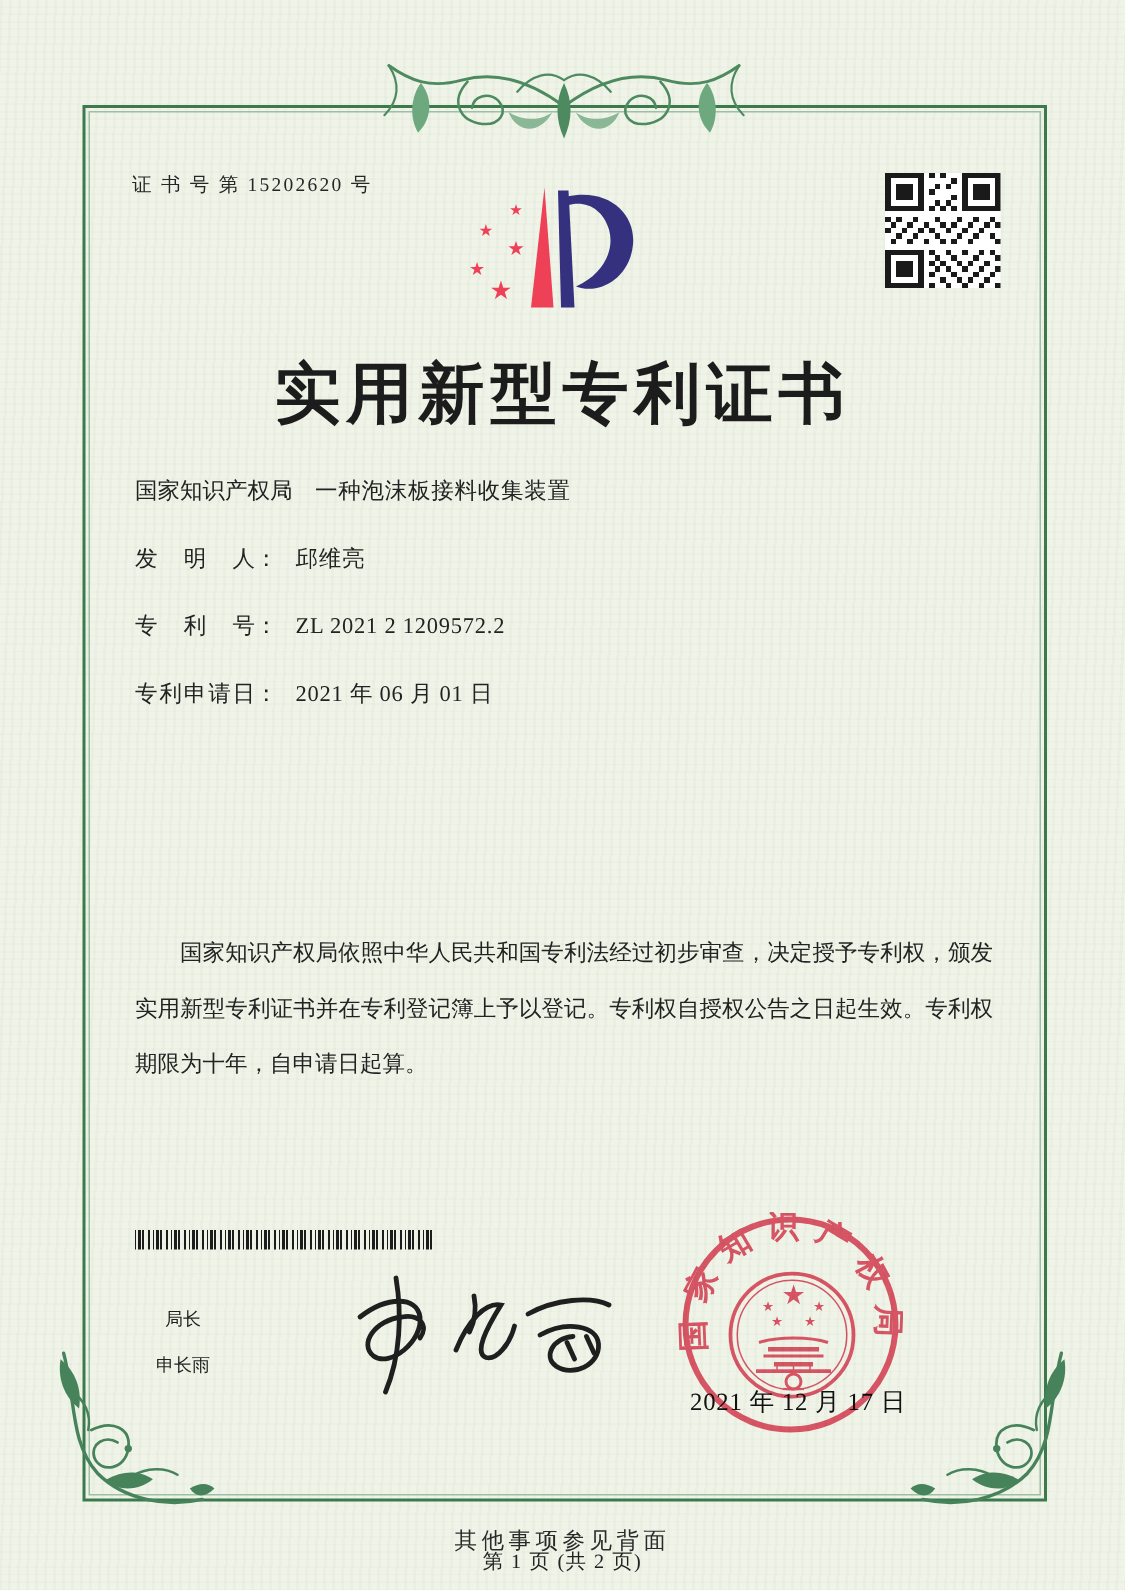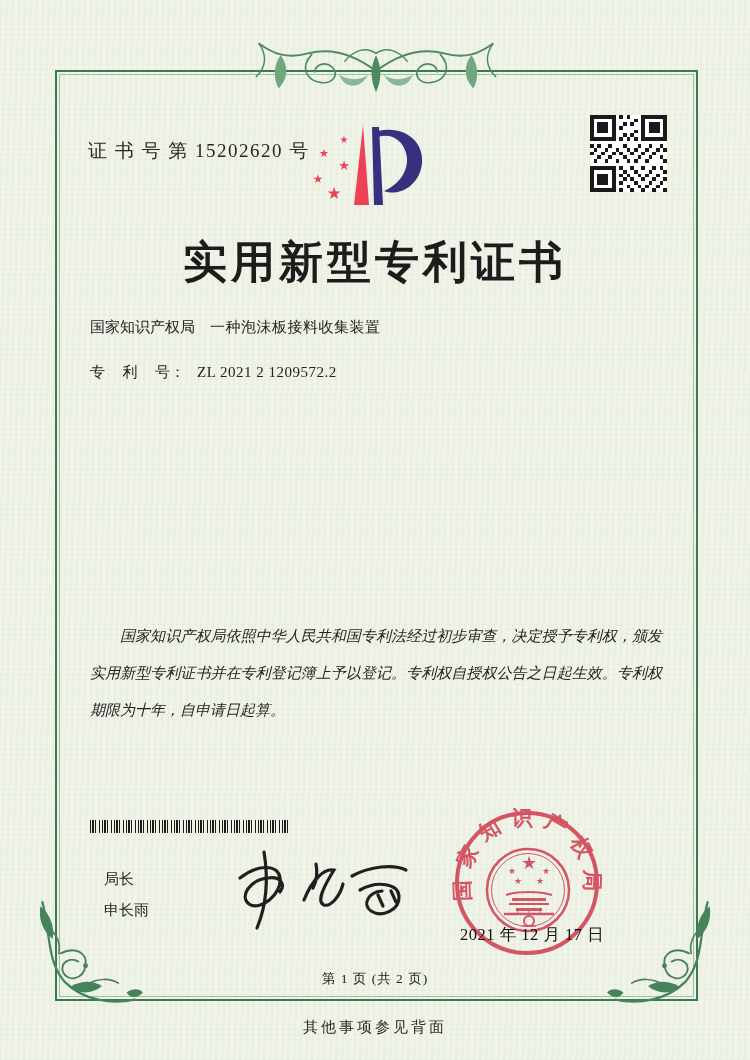--- a/index.html
+++ b/index.html
@@ -18,55 +18,55 @@
     border:2.5px solid #3c7a4e;
   }
   .frame::after {
     content:""; position:absolute; inset:2px; border:1px solid #9dbfa4;
   }
   .top-ornament { position:absolute; left:230px; top:33px; width:292px; height:72px; }
   .corner { position:absolute; width:118px; height:118px; }
   .corner.bl { left:26px; top:898px; }
   .corner.br { left:606px; top:898px; transform:scaleX(-1); }
 
-  .cert-number { position:absolute; left:88px; top:138px; font-size:19px; letter-spacing:1.5px; color:#262626; }
+  .cert-number { position:absolute; left:88px; top:114px; font-size:13px; letter-spacing:1.5px; color:#262626; }
   .logo { position:absolute; left:306px; top:117px; width:128px; height:96px; }
   .qr { position:absolute; left:590px; top:115px; width:77px; height:77px; }
 
   .title {
     position:absolute; left:0; top:233px; width:750px; margin:0;
     text-align:center; font-size:44px; font-weight:bold; letter-spacing:4px; color:#1c1c1c;
   }
 
   .fields { position:absolute; left:90px; top:318px; width:580px; font-size:15px; }
   .frow { height:24px; margin-bottom:21px; white-space:nowrap; }
   .flabel { display:inline-block; width:80px; text-align:justify; text-align-last:justify; vertical-align:bottom; }
   .flabel.w6 { width:93px; }
   .fvalue { margin-left:12px; letter-spacing:0.5px; }
   .pair { display:inline-block; width:287px; }
 
-  .bodytext { position:absolute; left:90px; top:618px; width:572px; font-size:15px; line-height:37px; text-align:justify;font-style:italic; }
+  .bodytext { position:absolute; left:90px; top:618px; width:572px; font-size:15px; line-height:37px; text-align:justify; }
   .bodytext p { margin:0; text-indent:2em; }
 
   .barcode {
     position:absolute; left:90px; top:820px; width:198px; height:13px;
     background:repeating-linear-gradient(90deg,
       #1c1c1c 0 1px, transparent 1px 2px,
       #1c1c1c 2px 4px, transparent 4px 5px,
       #1c1c1c 5px 6px, transparent 6px 9px,
       #1c1c1c 9px 10px, transparent 10px 12px);
   }
 
-  .signer { position:absolute; left:104px; top:864px; font-size:15px; line-height:31px; color:#1f1f1f; }
+  .signer { position:absolute; left:104px; top:864px; font-size:12px; line-height:31px; color:#1f1f1f;text-align:center; }
   .signature { position:absolute; left:212px; top:838px; width:200px; height:100px; }
 
   .seal { position:absolute; left:452px; top:808px; width:150px; height:150px; opacity:.92; mix-blend-mode:multiply; pointer-events:none; }
   .seal-date { position:absolute; left:460px; top:924px; font-size:16.5px; letter-spacing:0.5px; color:#111; }
 
-  .page-indicator { position:absolute; left:0; top:970px; width:750px; text-align:center; font-size:13.5px; letter-spacing:1px; }
+  .page-indicator { position:absolute; left:0; top:1032px; width:750px; text-align:center; font-size:13.5px; letter-spacing:1px; }
   .back-note { position:absolute; left:0; top:1018px; width:750px; text-align:center; font-size:15px; letter-spacing:3px; color:#2a2a2a; }
 </style>
 </head>
 <body>
 
 <div class="page">
 
   <div class="frame"></div>
 
   <svg class="top-ornament" viewBox="0 0 300 72">
@@ -153,21 +153,27 @@
     <path fill="#1a1a1a" d="M8,0h1v1h-1z M10,0h1v1h-1z M12,1h1v1h-1z M9,2h1v1h-1z M11,2h1v1h-1z M8,3h1v1h-1z M12,4h1v1h-1z M9,5h1v1h-1z M11,5h1v1h-1z M8,6h1v1h-1z M10,6h1v1h-1z M12,6h1v1h-1z M0,8h1v1h-1z M2,8h1v1h-1z M5,8h1v1h-1z M9,8h1v1h-1z M13,8h1v1h-1z M16,8h1v1h-1z M19,8h1v1h-1z M1,9h1v1h-1z M4,9h1v1h-1z M7,9h1v1h-1z M10,9h1v1h-1z M12,9h1v1h-1z M15,9h1v1h-1z M18,9h1v1h-1z M20,9h1v1h-1z M0,10h1v1h-1z M3,10h1v1h-1z M6,10h1v1h-1z M8,10h1v1h-1z M11,10h1v1h-1z M14,10h1v1h-1z M17,10h1v1h-1z M2,11h1v1h-1z M5,11h1v1h-1z M9,11h1v1h-1z M13,11h1v1h-1z M16,11h1v1h-1z M19,11h1v1h-1z M1,12h1v1h-1z M4,12h1v1h-1z M7,12h1v1h-1z M10,12h1v1h-1z M12,12h1v1h-1z M15,12h1v1h-1z M20,12h1v1h-1z M8,14h1v1h-1z M11,14h1v1h-1z M14,14h1v1h-1z M17,14h1v1h-1z M19,14h1v1h-1z M9,15h1v1h-1z M12,15h1v1h-1z M16,15h1v1h-1z M20,15h1v1h-1z M8,16h1v1h-1z M10,16h1v1h-1z M13,16h1v1h-1z M15,16h1v1h-1z M18,16h1v1h-1z M9,17h1v1h-1z M11,17h1v1h-1z M14,17h1v1h-1z M17,17h1v1h-1z M20,17h1v1h-1z M8,18h1v1h-1z M12,18h1v1h-1z M16,18h1v1h-1z M19,18h1v1h-1z M10,19h1v1h-1z M13,19h1v1h-1z M15,19h1v1h-1z M18,19h1v1h-1z M8,20h1v1h-1z M11,20h1v1h-1z M14,20h1v1h-1z M17,20h1v1h-1z M20,20h1v1h-1z"></path>
   </svg>
 
   <h1 class="title">实用新型专利证书</h1>
 
   <div class="fields">
     <div class="frow">
       <span class="flabel w6">国家知识产权局</span><span>：</span><span class="fvalue">一种泡沫板接料收集装置</span>
     </div>
     <div class="frow">
+      <span class="flabel">发明人</span><span>：</span><span class="fvalue">邱维亮</span>
+    </div>
+    <div class="frow">
       <span class="flabel">专利号</span><span>：</span><span class="fvalue">ZL 2021 2 1209572.2</span>
+    </div>
+    <div class="frow">
+      <span class="flabel">专利申请日</span><span>：</span><span class="fvalue">2021 年 06 月 01 日</span>
     </div>
   </div>
 
   <div class="bodytext">
     <p>国家知识产权局依照中华人民共和国专利法经过初步审查，决定授予专利权，颁发实用新型专利证书并在专利登记簿上予以登记。专利权自授权公告之日起生效。专利权期限为十年，自申请日起算。</p>
   </div>
 
   <div class="barcode"></div>
 
   <div class="signer">

